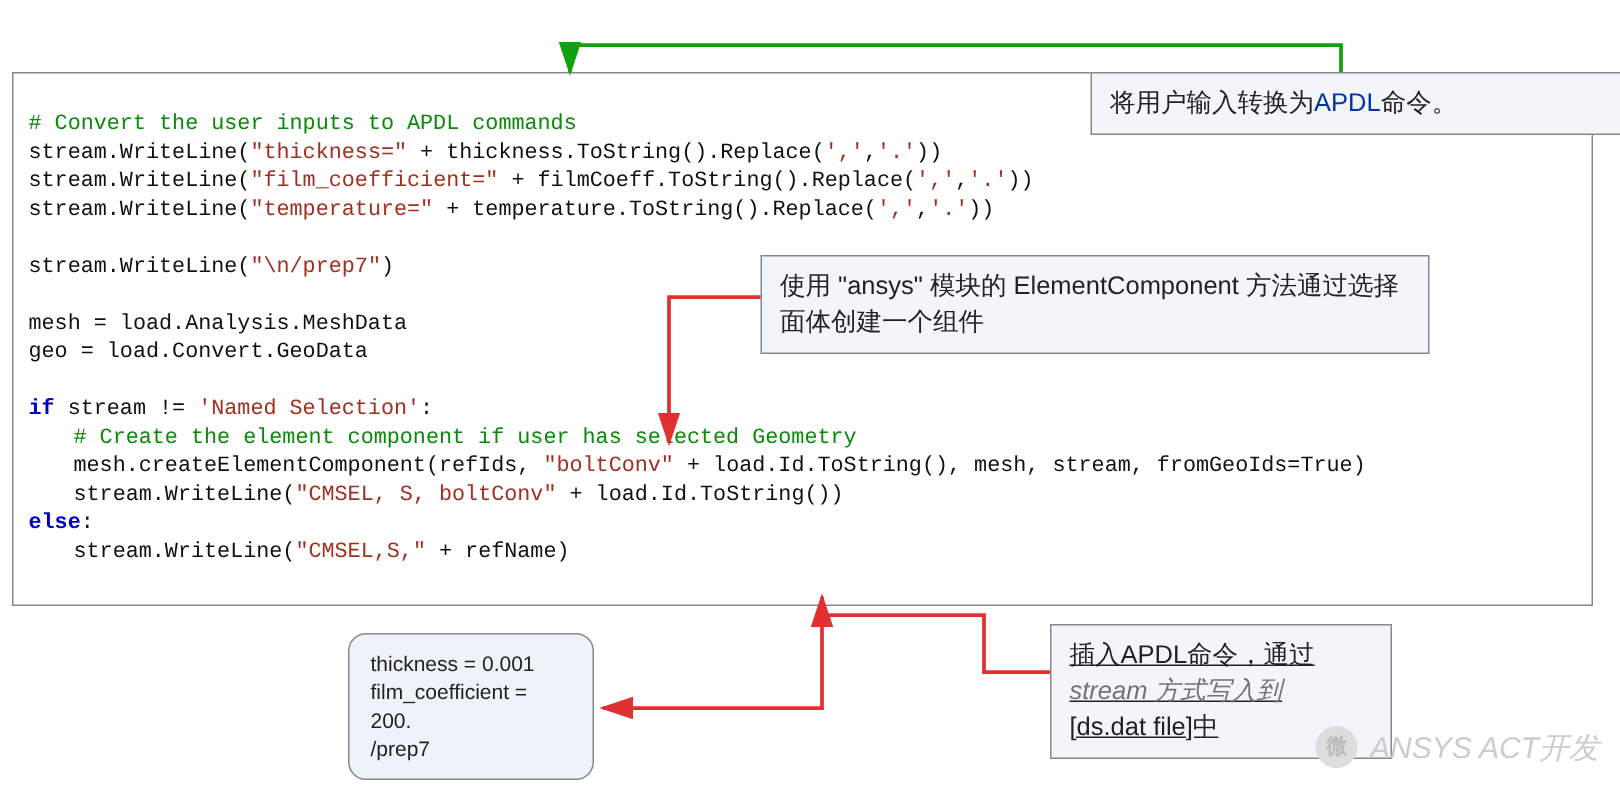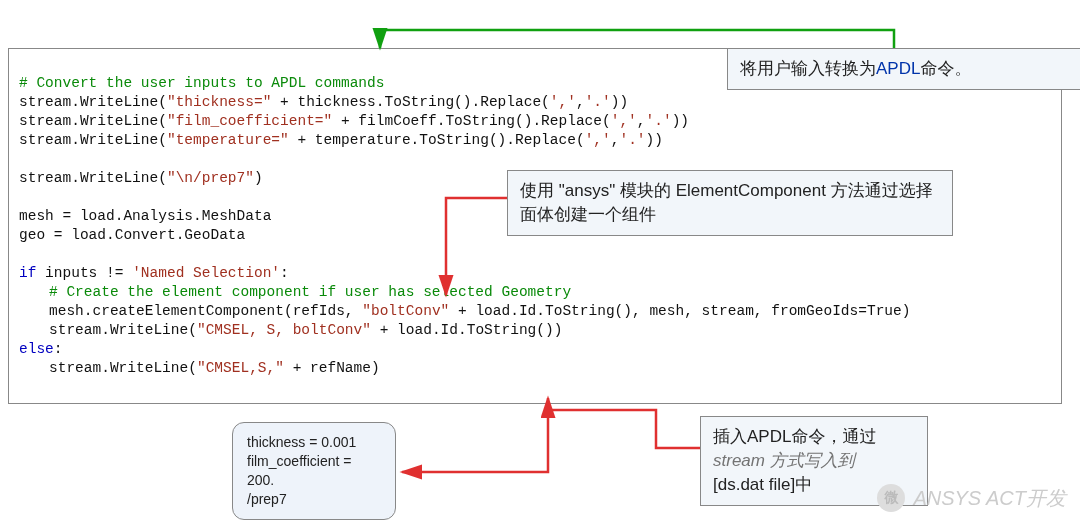--- a/index.html
+++ b/index.html
@@ -20,21 +20,21 @@
     width: 1054px;
     height: 356px;
     border: 1px solid #888;
     background: #fff;
     padding: 6px 10px;
     line-height: 19px;
     white-space: pre;
   }
   .c-comment { color: #0a8a0a; }
   .c-str { color: #a03020; }
-  .c-kw { color: #0000c0; font-weight: normal; }
+  .c-kw { color: #0000c0; font-weight: bold; }
   .c-text { color: #111; }
   .indent1 { padding-left: 30px; display: inline-block; }
 
   .callout {
     position: absolute;
     border: 1px solid #888;
     background: #f2f6fa;
     padding: 8px 12px;
     font-family: Arial, "Microsoft YaHei", sans-serif;
     font-size: 17px;
@@ -90,37 +90,37 @@
 <span class="c-comment"># Convert the user inputs to APDL commands</span>
 <span class="c-text">stream.WriteLine(</span><span class="c-str">"thickness="</span><span class="c-text"> + thickness.ToString().Replace(</span><span class="c-str">','</span><span class="c-text">,</span><span class="c-str">'.'</span><span class="c-text">))</span>
 <span class="c-text">stream.WriteLine(</span><span class="c-str">"film_coefficient="</span><span class="c-text"> + filmCoeff.ToString().Replace(</span><span class="c-str">','</span><span class="c-text">,</span><span class="c-str">'.'</span><span class="c-text">))</span>
 <span class="c-text">stream.WriteLine(</span><span class="c-str">"temperature="</span><span class="c-text"> + temperature.ToString().Replace(</span><span class="c-str">','</span><span class="c-text">,</span><span class="c-str">'.'</span><span class="c-text">))</span>
 
 <span class="c-text">stream.WriteLine(</span><span class="c-str">"\n/prep7"</span><span class="c-text">)</span>
 
 <span class="c-text">mesh = load.Analysis.MeshData</span>
 <span class="c-text">geo = load.Convert.GeoData</span>
 
-<span class="c-kw">if</span><span class="c-text"> inputs != </span><span class="c-str">'Named Selection'</span><span class="c-text">:</span>
+<span class="c-kw">if</span><span class="c-text"> stream != </span><span class="c-str">'Named Selection'</span><span class="c-text">:</span>
 <span class="indent1"><span class="c-comment"># Create the element component if user has selected Geometry</span></span>
 <span class="indent1"><span class="c-text">mesh.createElementComponent(refIds, </span><span class="c-str">"boltConv"</span><span class="c-text"> + load.Id.ToString(), mesh, stream, fromGeoIds=True)</span></span>
 <span class="indent1"><span class="c-text">stream.WriteLine(</span><span class="c-str">"CMSEL, S, boltConv"</span><span class="c-text"> + load.Id.ToString())</span></span>
 <span class="c-kw">else</span><span class="c-text">:</span>
 <span class="indent1"><span class="c-text">stream.WriteLine(</span><span class="c-str">"CMSEL,S,"</span><span class="c-text"> + refName)</span></span>
 </div>
 
 <div class="callout" style="left:727px; top:48px; width:375px;">
   <span>将用户输入转换为</span><span class="kw-apdl">APDL</span><span>命令。</span><br>
 </div>
 
 <div class="callout" style="left:507px; top:170px; width:446px;">
   <span>使用 "ansys" 模块的 </span><span class="kw-elem">ElementComponent</span><span> 方法通过选择面体创建一个组件</span>
 </div>
 
-<div class="callout" style="left:700px; top:416px; width:228px;">
+<div class="callout" style="left:700px; top:416px; width:228px;text-decoration:underline;">
   <span>插入APDL命令，通过</span><br>
   <span class="kw-stream">stream </span><span class="kw-stream">方式写入到</span><br>
   <span>[ds.dat file]中</span>
 </div>
 
 <div class="values-box" style="left:232px; top:422px; width:164px;">
   <div>thickness = 0.001</div>
   <div>film_coefficient = 200.</div>
   <div>/prep7</div>
 

